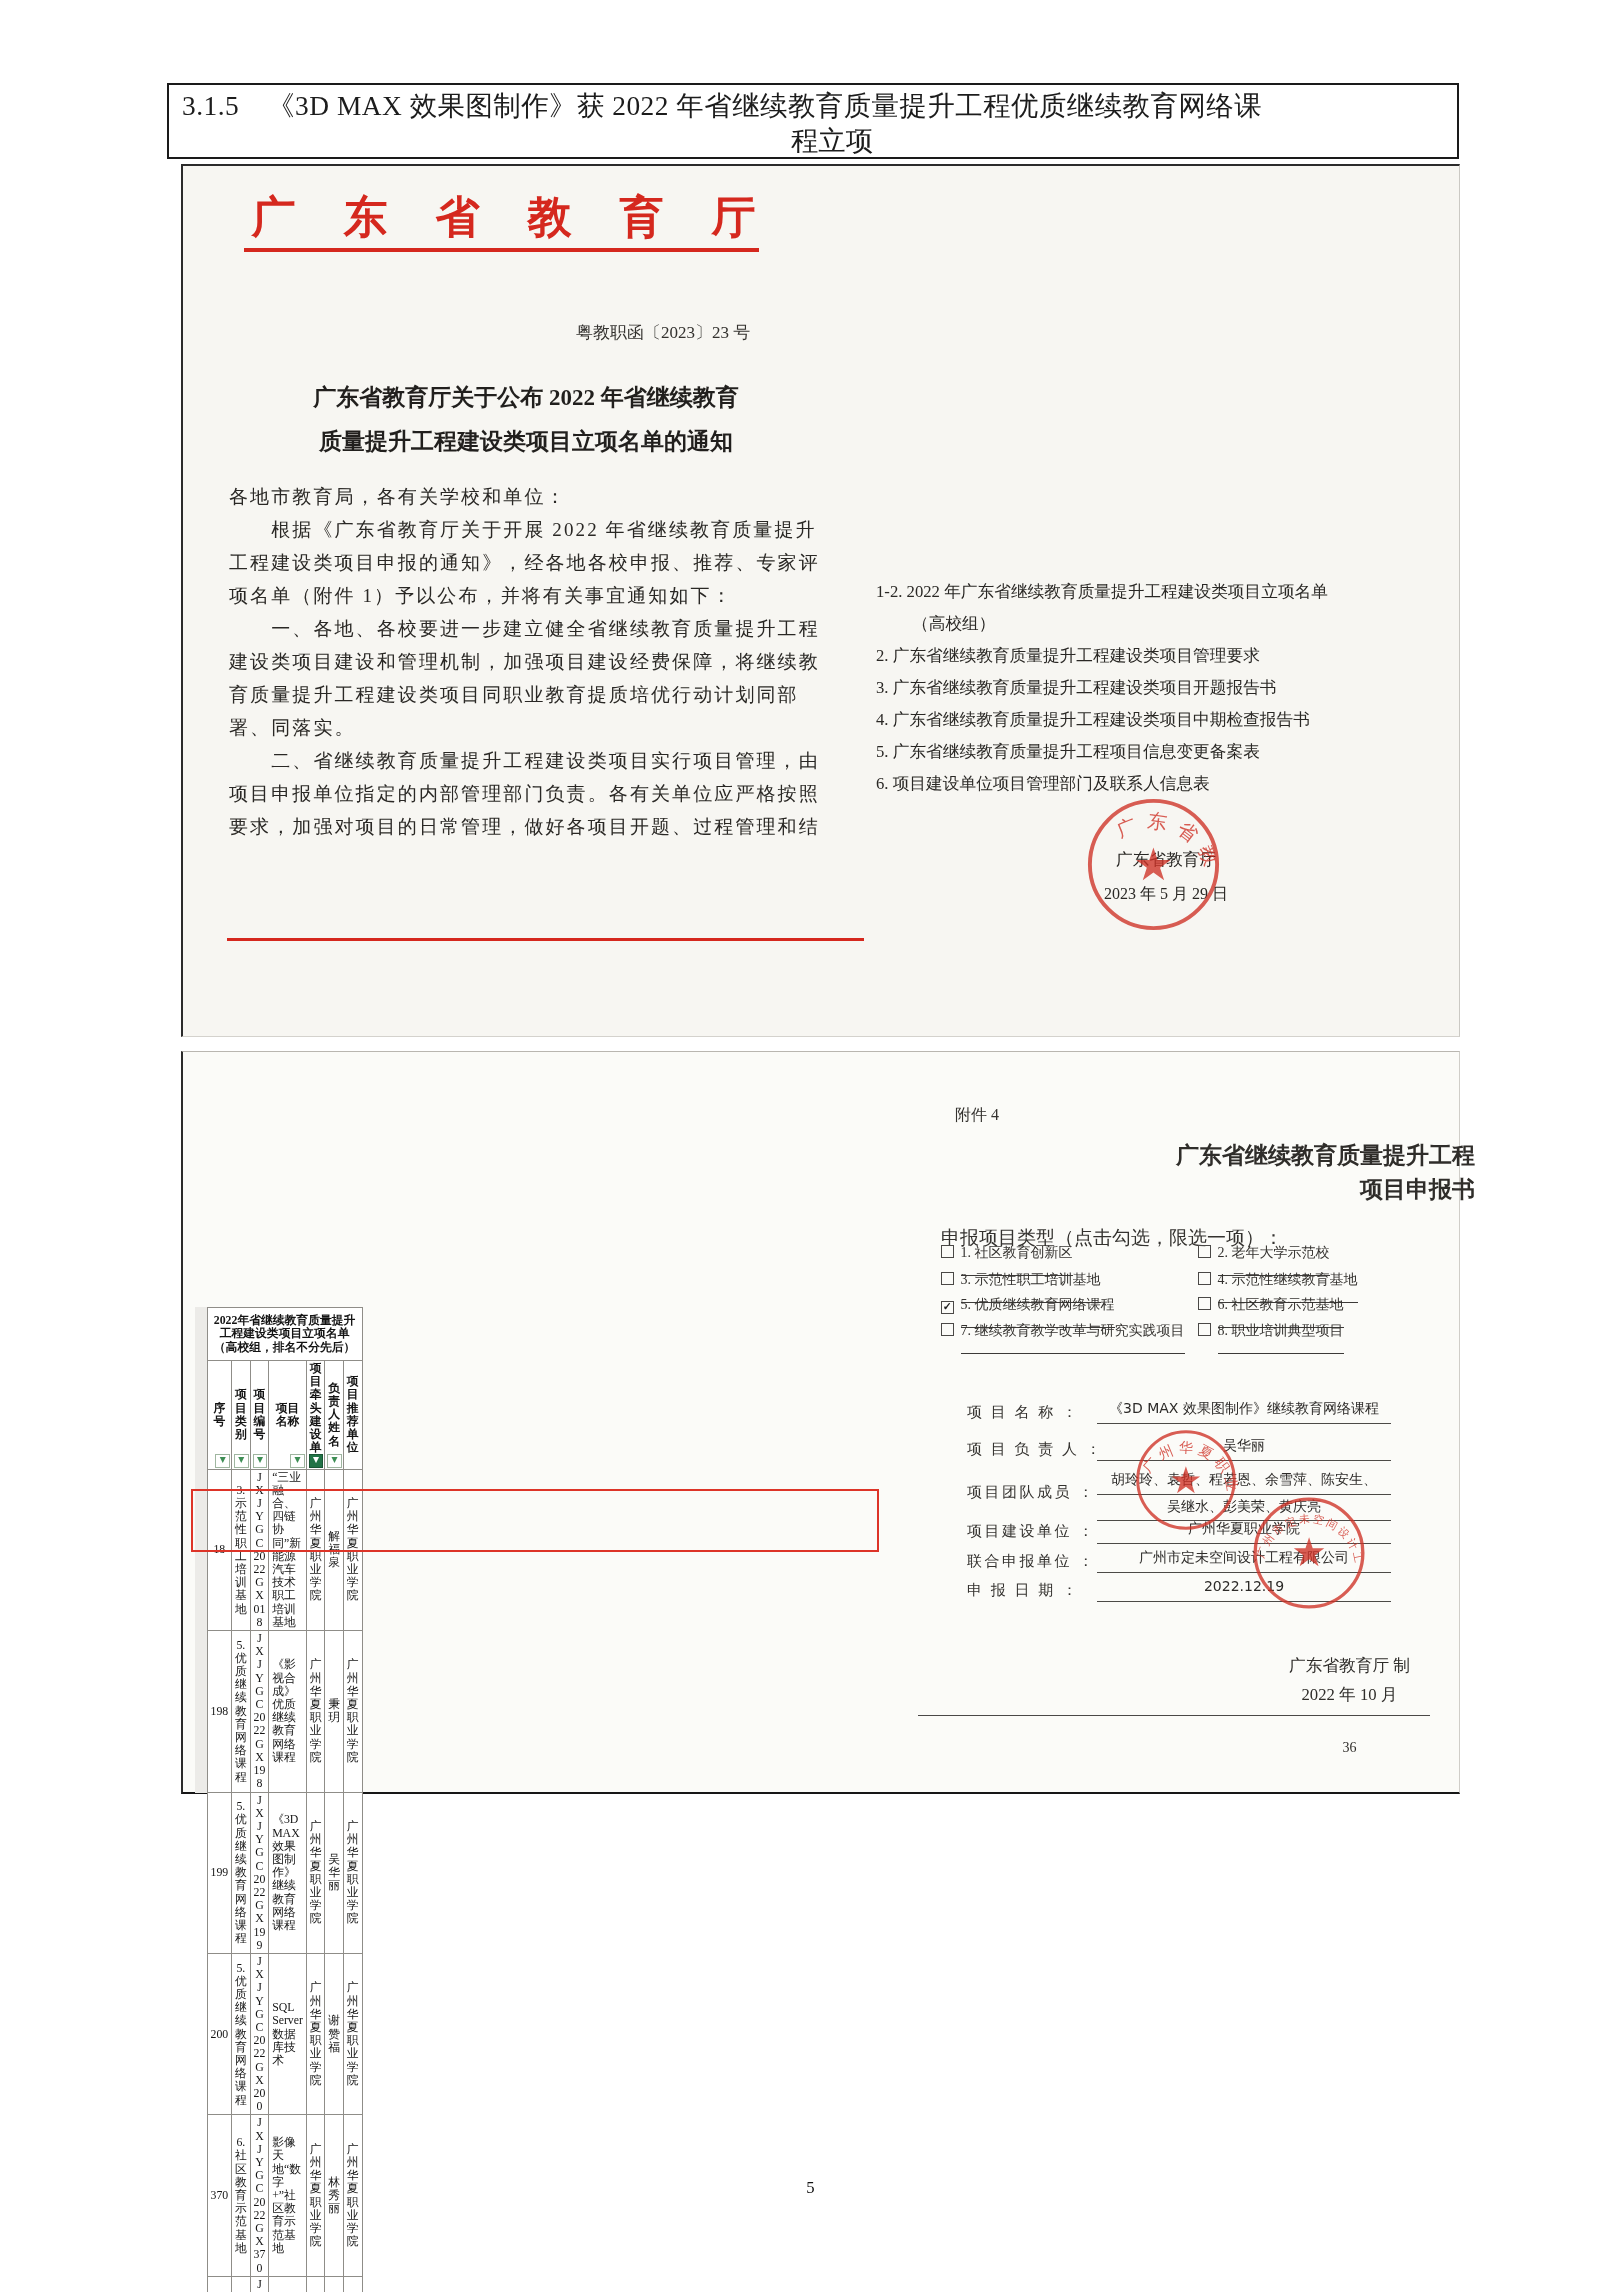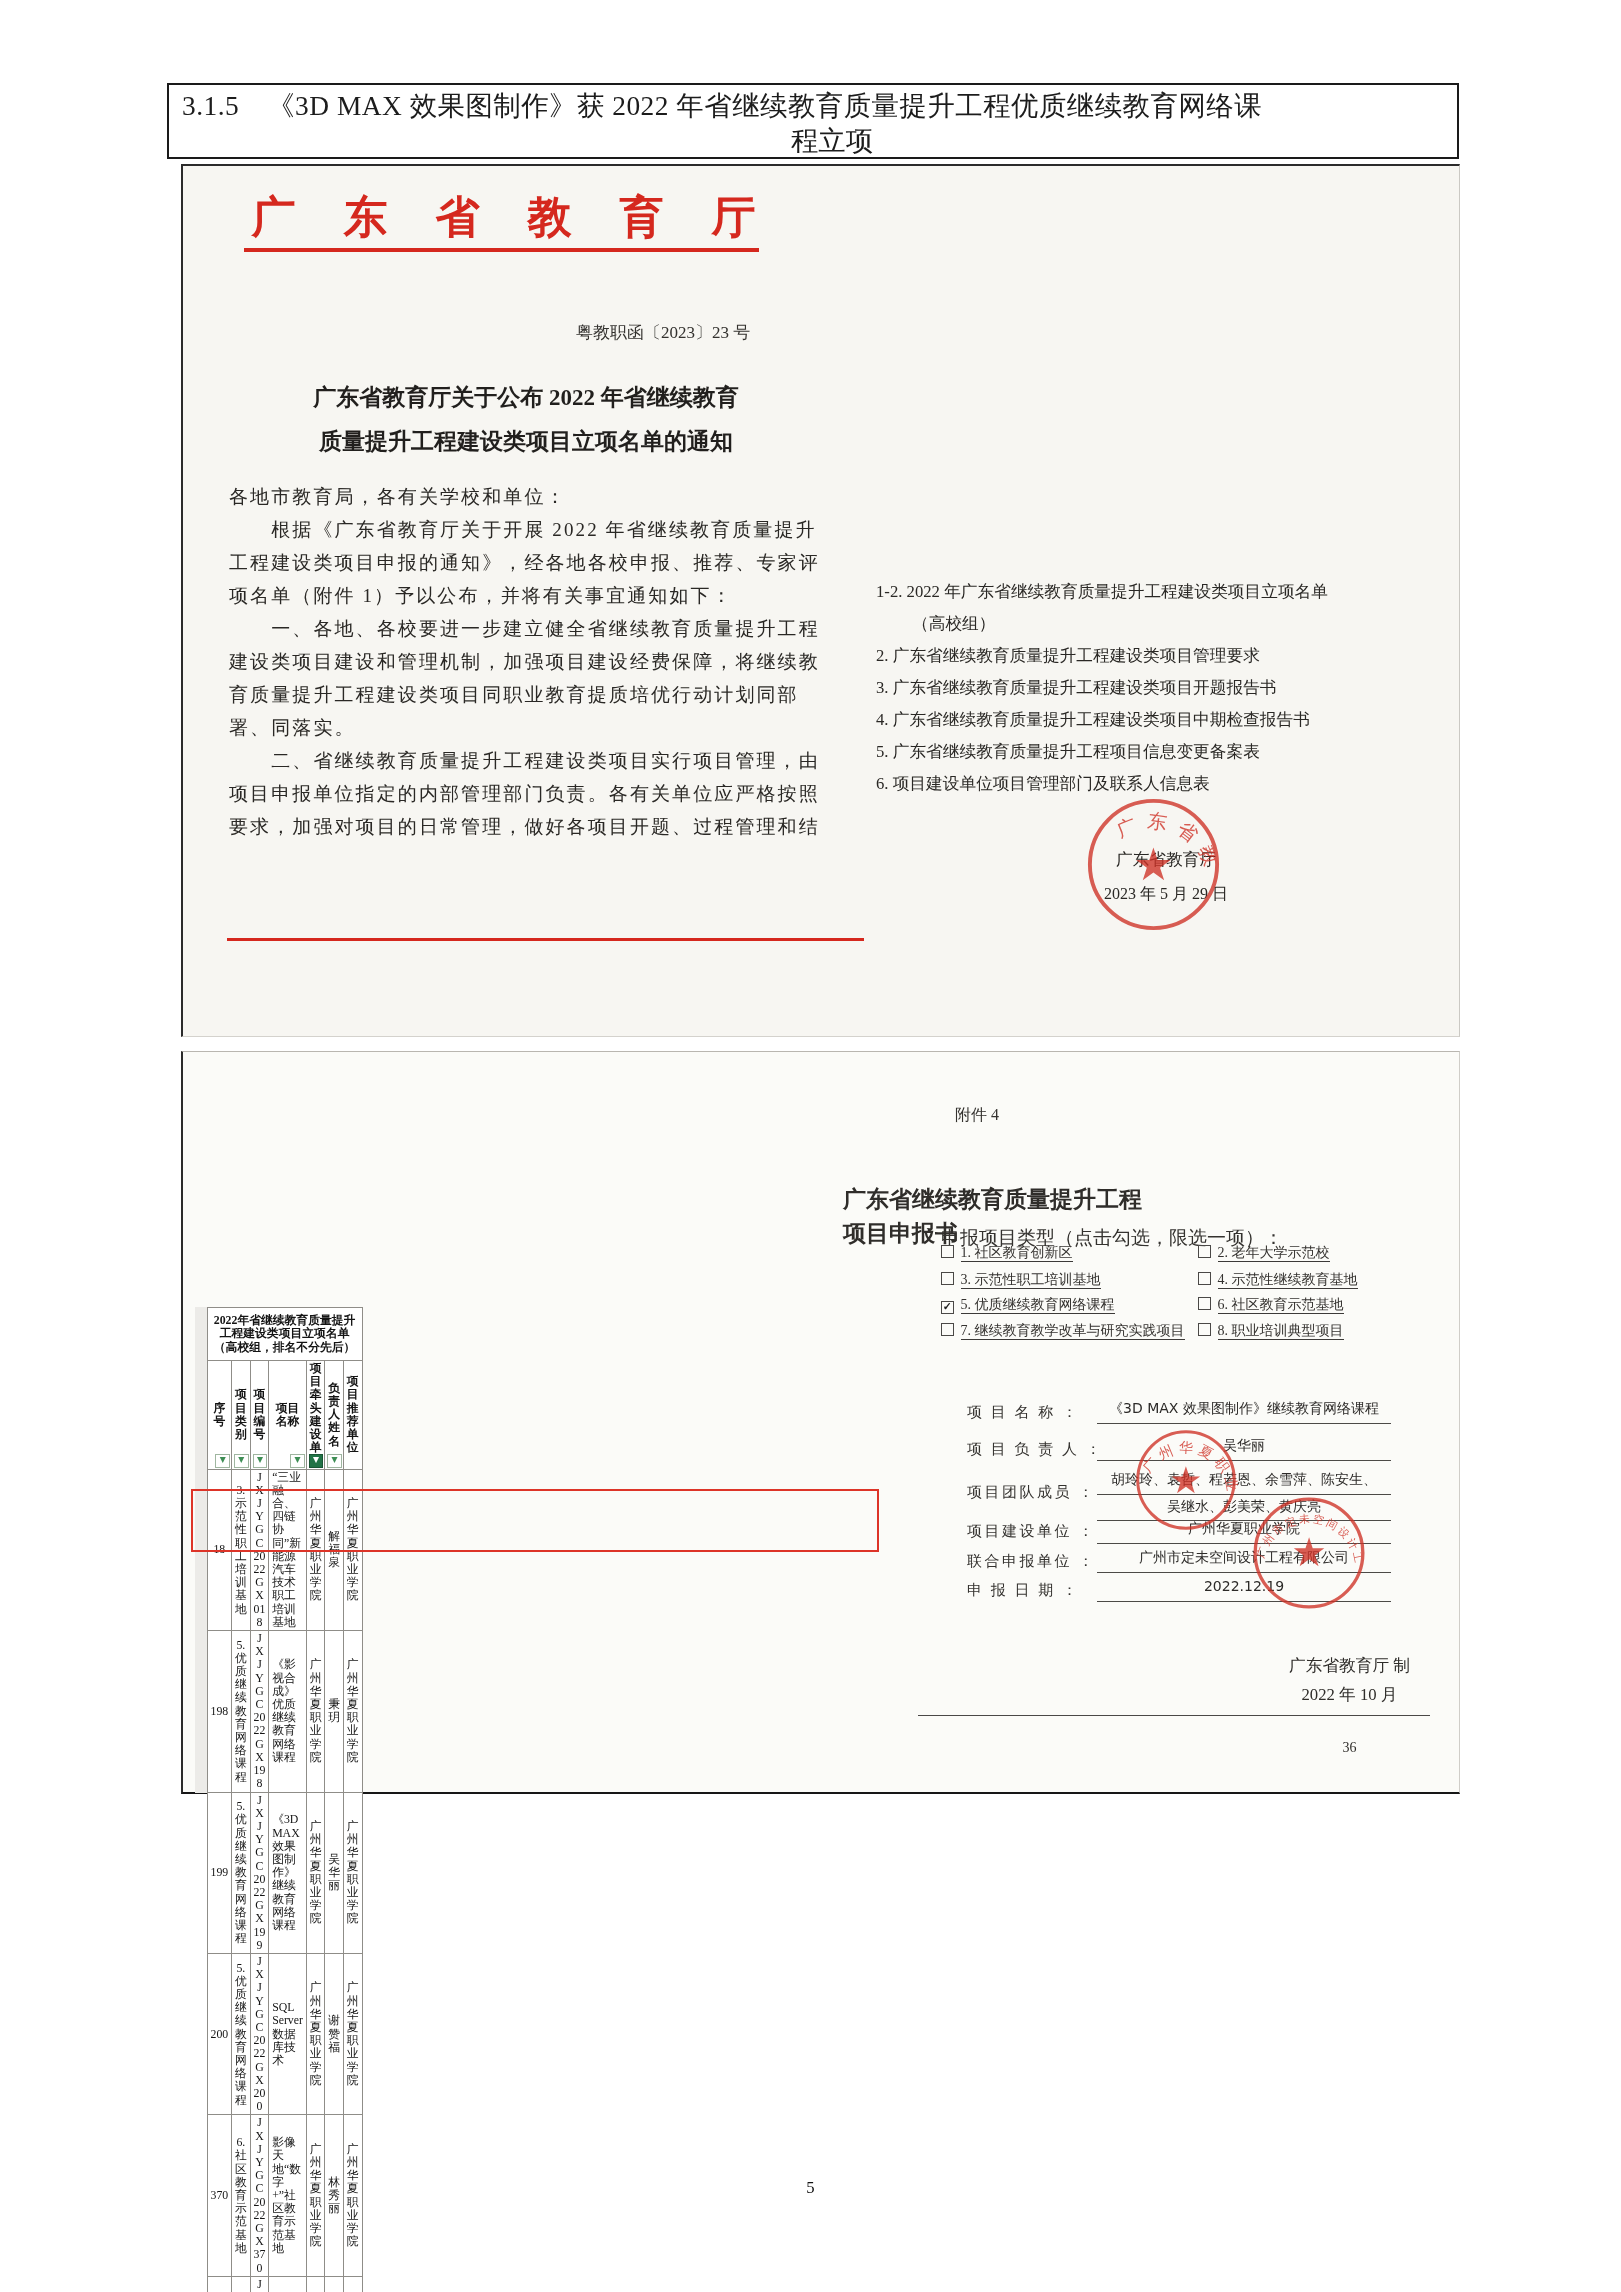--- a/index.html
+++ b/index.html
@@ -50,26 +50,26 @@
   .c-center{text-align:center;}
   .c-left{text-align:left;}
   .c-num{text-align:center;word-break:break-all;font-size:11.8px;}
   .flt{position:absolute;right:1px;bottom:1px;width:12.7px;height:11.8px;border:1px solid #9fb6a0;background:#fff;
        color:#3e8e55;font-size:7.8px;line-height:10.8px;text-align:center;font-family:"DejaVu Sans",sans-serif;}
   .flt.on{background:#217346;border-color:#185634;color:#fff;}
   .hi-box{left:7.8px;top:437px;width:688px;height:63px;border:2.9px solid #dd3428;box-sizing:border-box;background:transparent;}
 
   
   .f-att{left:763px;top:53px;font-size:16px;color:#34322f;margin-left:9px;}
-  .f-title{left:660px;width:686px;text-align:left;font-size:23px;font-weight:bold;color:#2f2d2a;margin-top:44px;}
+  .f-title{left:606px;width:686px;text-align:right;font-size:23px;font-weight:bold;color:#2f2d2a;}
   .f-prompt{left:758px;top:165px;font-size:19px;color:#34322f;margin-top:8px;}
   .opt{white-space:nowrap;font-size:14px;color:#34322f;}
   .cb{display:inline-block;width:12.7px;height:12.7px;border:1.5px solid #4a4846;box-sizing:border-box;
       vertical-align:-1px;text-align:center;font-size:10.8px;line-height:9.8px;font-weight:bold;color:#222;}
-  .opt .txt{margin-left:6.9px;border-bottom:1px solid #3c3a38;padding-bottom:1px;}
+  .opt .txt{margin-left:6.9px;border-bottom:1px solid #3c3a38;padding-bottom:15px;}
   .f-row{white-space:nowrap;}
   .f-label{position:absolute;left:784px;font-size:15px;letter-spacing:2.5px;color:#34322f;}
   .f-val{position:absolute;left:914px;width:294px;text-align:center;font-size:14px;color:#2c2a28;
          font-family:"DejaVu Sans","Liberation Sans",sans-serif;}
   .f-val .vline{display:block;border-bottom:1.2px solid #4c4a47;padding-bottom:2px;line-height:23.5px;}
   .f-foot{left:838px;width:657px;text-align:center;font-size:16.7px;color:#2f2d2a;}
   .f-hr{left:735px;top:663px;width:512px;height:0;border-top:1.5px solid #4a4847;}
   .f-pn{left:838px;top:688px;width:657px;text-align:center;font-size:14px;color:#2f2d2a;}
 
   .pageno{left:0;top:2178px;width:1621px;text-align:center;font-size:16.7px;color:#111;}

